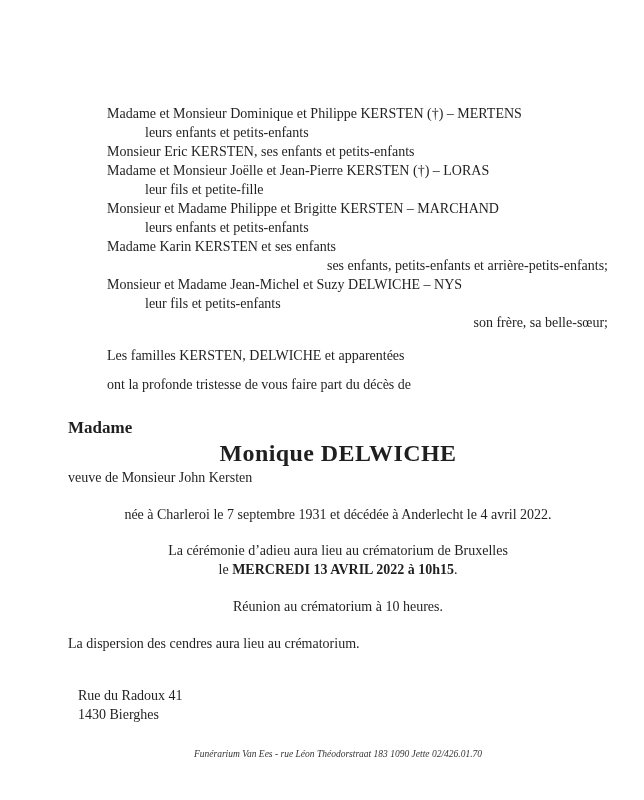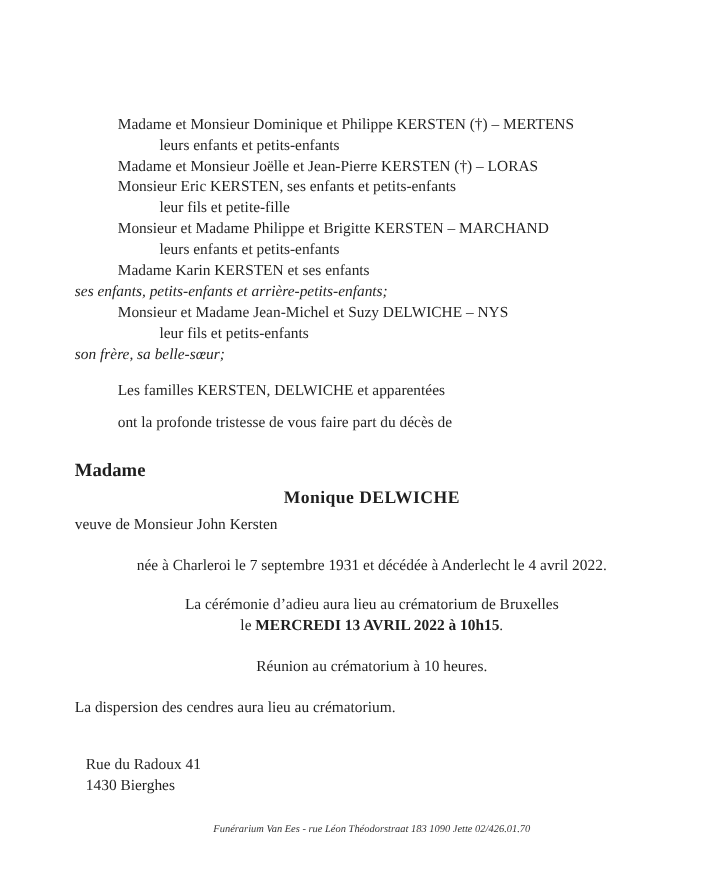--- a/index.html
+++ b/index.html
@@ -26,42 +26,41 @@
   .body-text {
     font-size: 14px;
     line-height: 19px;
   }
   .family-block {
     margin-top: 104px;
   }
   .fl-main   { padding-left: 39px; }
   .fl-indent { padding-left: 77px; }
   .fl-relation {
-    text-align: left;
-    font-style: italic;
+    text-align: right;
   }
   .families-line {
     margin-top: 14px;
     padding-left: 39px;
   }
   .announce-line {
     margin-top: 10px;
     padding-left: 39px;
   }
   .deceased-title {
     margin-top: 22px;
     text-align: left;
     font-weight: bold;
     font-size: 17px;
     line-height: 24px;
   }
   .deceased-name {
     text-align: center;
     font-weight: bold;
-    font-size: 16px;
+    font-size: 24px;
     line-height: 26px;
     letter-spacing: 0.4px;
   }
   .widow-line {
     margin-top: 2px;
     text-align: left;
   }
   .life-line {
     margin-top: 18px;
     text-align: center;
@@ -94,22 +93,22 @@
 </style>
 </head>
 <body>
 
 <div class="page">
   <div class="content body-text">
 
     <div class="family-block">
       <div class="fl-main">Madame et Monsieur Dominique et Philippe KERSTEN (†) – MERTENS</div>
       <div class="fl-indent">leurs enfants et petits-enfants</div>
+      <div class="fl-main">Monsieur Eric KERSTEN, ses enfants et petits-enfants</div>
       <div class="fl-main">Madame et Monsieur Joëlle et Jean-Pierre KERSTEN (†) – LORAS</div>
-      <div class="fl-main">Monsieur Eric KERSTEN, ses enfants et petits-enfants</div>
       <div class="fl-indent">leur fils et petite-fille</div>
       <div class="fl-main">Monsieur et Madame Philippe et Brigitte KERSTEN – MARCHAND</div>
       <div class="fl-indent">leurs enfants et petits-enfants</div>
       <div class="fl-main">Madame Karin KERSTEN et ses enfants</div>
       <div class="fl-relation">ses enfants, petits-enfants et arrière-petits-enfants;</div>
       <div class="fl-main">Monsieur et Madame Jean-Michel et Suzy DELWICHE – NYS</div>
       <div class="fl-indent">leur fils et petits-enfants</div>
       <div class="fl-relation">son frère, sa belle-sœur;</div>
     </div>
 

